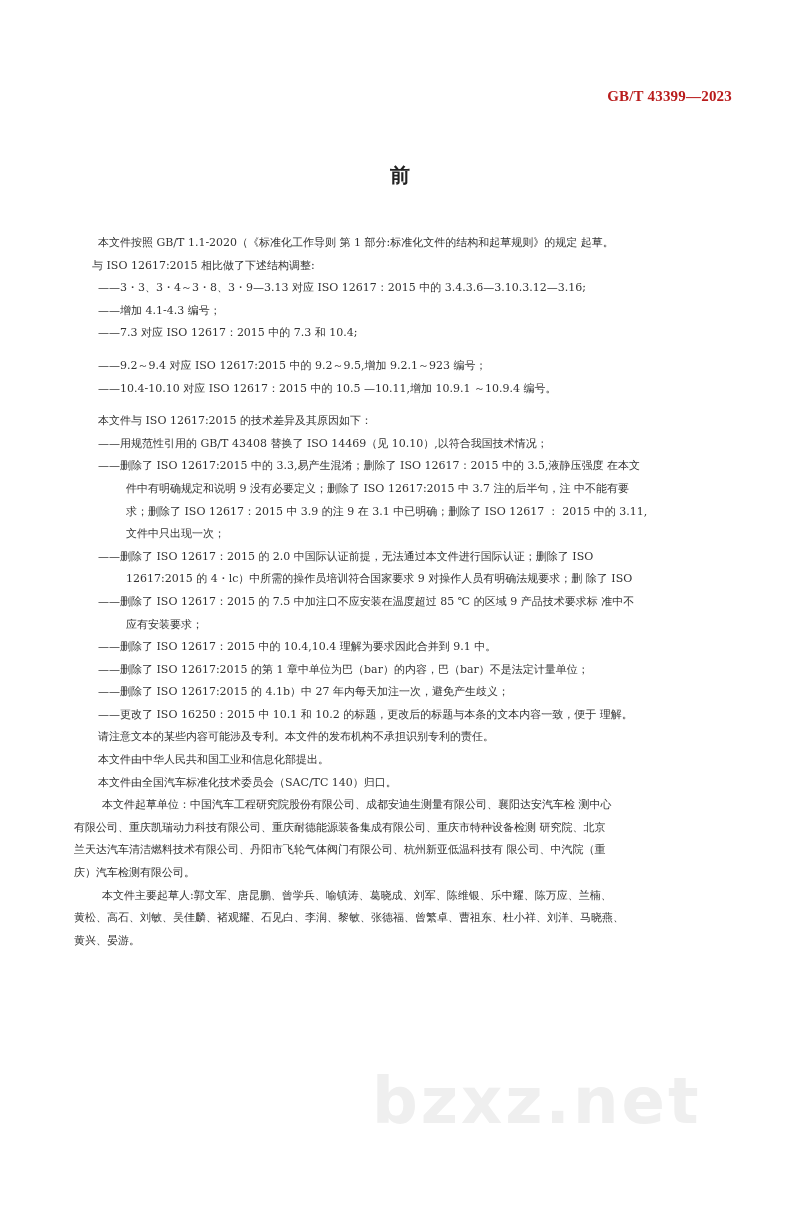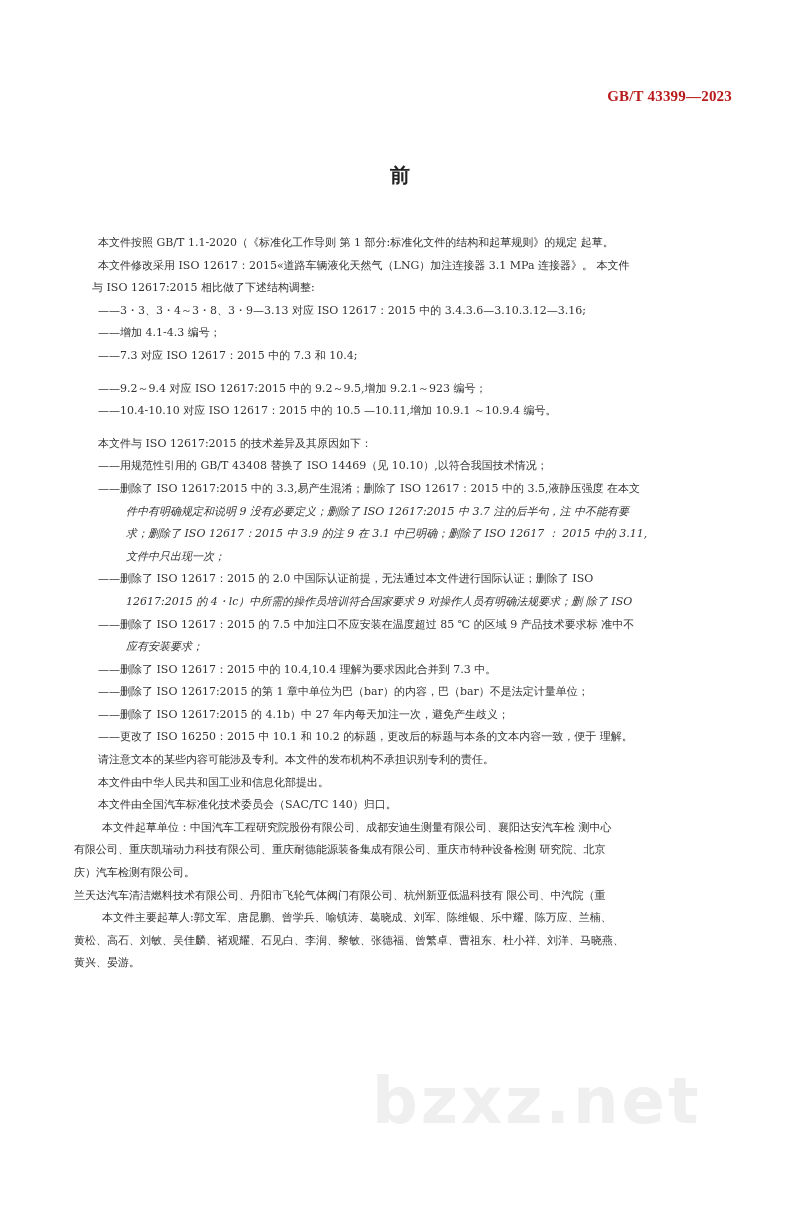--- a/index.html
+++ b/index.html
@@ -15,71 +15,70 @@
   .title {
     position: absolute; top: 162px; left: 0; width: 800px; text-align: center;
     font-family: "DejaVu Sans", sans-serif; font-weight: bold; font-size: 20px; color: #222;
   }
   .body-wrap {
     position: absolute; top: 232px; left: 98px; width: 660px;
     font-size: 11px; line-height: 22.6px; color: #333;
   }
   .line { white-space: nowrap; }
   .gap { height: 10px; }
-  .hang { padding-left: 28px; font-style: italic; }
+  .hang { padding-left: 28px; }
   .indent { padding-left: 28px; }
   .wide { margin-left: -24px; width: 700px; }
   .watermark {
     position: absolute; left: 372px; top: 1064px;
     font-family: "DejaVu Sans", sans-serif; font-weight: bold; font-size: 64px;
     color: #efefef; letter-spacing: 3px;
   }
 </style>
 </head>
 <body>
 
 <div class="std-code">GB/T 43399—2023</div>
 <div class="title">前</div>
 
 <div class="body-wrap">
   <div class="line">本文件按照 GB/T 1.1-2020（《标准化工作导则 第 1 部分:标准化文件的结构和起草规则》的规定 起草。</div>
-  <div class="line">本文件修改采用 ISO 12617：2015«道路车辆液化天然气（LNG）加注连接器 3.1 MPa 连接器》。 本文件</div>
   <div class="line wide" style="margin-left:-6px">与 ISO 12617:2015 相比做了下述结构调整:</div>
 
   <div class="line">——3・3、3・4～3・8、3・9—3.13 对应 ISO 12617：2015 中的 3.4.3.6—3.10.3.12—3.16;</div>
   <div class="line">——增加 4.1-4.3 编号；</div>
   <div class="line">——7.3 对应 ISO 12617：2015 中的 7.3 和 10.4;</div>
   <div class="gap"></div>
   <div class="line">——9.2～9.4 对应 ISO 12617:2015 中的 9.2～9.5,增加 9.2.1～923 编号；</div>
   <div class="line">——10.4-10.10 对应 ISO 12617：2015 中的 10.5 —10.11,增加 10.9.1 ～10.9.4 编号。</div>
   <div class="gap"></div>
 
   <div class="line">本文件与 ISO 12617:2015 的技术差异及其原因如下：</div>
   <div class="line">——用规范性引用的 GB/T 43408 替换了 ISO 14469（见 10.10）,以符合我国技术情况；</div>
   <div class="line">——删除了 ISO 12617:2015 中的 3.3,易产生混淆；删除了 ISO 12617：2015 中的 3.5,液静压强度 在本文</div>
   <div class="line hang">件中有明确规定和说明 9 没有必要定义；删除了 ISO 12617:2015 中 3.7 注的后半句，注 中不能有要</div>
   <div class="line hang">求；删除了 ISO 12617：2015 中 3.9 的注 9 在 3.1 中已明确；删除了 ISO 12617 ： 2015 中的 3.11,</div>
   <div class="line hang">文件中只出现一次；</div>
   <div class="line">——删除了 ISO 12617：2015 的 2.0 中国际认证前提，无法通过本文件进行国际认证；删除了 ISO</div>
   <div class="line hang">12617:2015 的 4・lc）中所需的操作员培训符合国家要求 9 对操作人员有明确法规要求；删 除了 ISO</div>
   <div class="line">——删除了 ISO 12617：2015 的 7.5 中加注口不应安装在温度超过 85 ℃ 的区域 9 产品技术要求标 准中不</div>
   <div class="line hang">应有安装要求；</div>
-  <div class="line">——删除了 ISO 12617：2015 中的 10.4,10.4 理解为要求因此合并到 7.3 中。</div>
+  <div class="line">——删除了 ISO 12617：2015 中的 10.4,10.4 理解为要求因此合并到 9.1 中。</div>
 
   <div class="line">——删除了 ISO 12617:2015 的第 1 章中单位为巴（bar）的内容，巴（bar）不是法定计量单位；</div>
   <div class="line">——删除了 ISO 12617:2015 的 4.1b）中 27 年内每天加注一次，避免产生歧义；</div>
   <div class="line">——更改了 ISO 16250：2015 中 10.1 和 10.2 的标题，更改后的标题与本条的文本内容一致，便于 理解。</div>
 
   <div class="line">请注意文本的某些内容可能涉及专利。本文件的发布机构不承担识别专利的责任。</div>
   <div class="line">本文件由中华人民共和国工业和信息化部提出。</div>
   <div class="line">本文件由全国汽车标准化技术委员会（SAC/TC 140）归口。</div>
 
   <div class="line wide indent">本文件起草单位：中国汽车工程研究院股份有限公司、成都安迪生测量有限公司、襄阳达安汽车检 测中心</div>
   <div class="line wide">有限公司、重庆凯瑞动力科技有限公司、重庆耐德能源装备集成有限公司、重庆市特种设备检测 研究院、北京</div>
+  <div class="line wide">兰天达汽车清洁燃料技术有限公司、丹阳市飞轮气体阀门有限公司、杭州新亚低温科技有 限公司、中汽院（重</div>
   <div class="line wide">庆）汽车检测有限公司。</div>
-  <div class="line wide">兰天达汽车清洁燃料技术有限公司、丹阳市飞轮气体阀门有限公司、杭州新亚低温科技有 限公司、中汽院（重</div>
 
   <div class="line wide indent">本文件主要起草人:郭文军、唐昆鹏、曾学兵、喻镇涛、葛晓成、刘军、陈维银、乐中耀、陈万应、兰楠、</div>
   <div class="line wide">黄松、高石、刘敏、吴佳麟、褚观耀、石见白、李润、黎敏、张德福、曾繁卓、曹祖东、杜小祥、刘洋、马晓燕、</div>
   <div class="line wide">黄兴、晏游。</div>
 </div>
 
 <div class="watermark">bzxz.net</div>
 
 </body></html>

